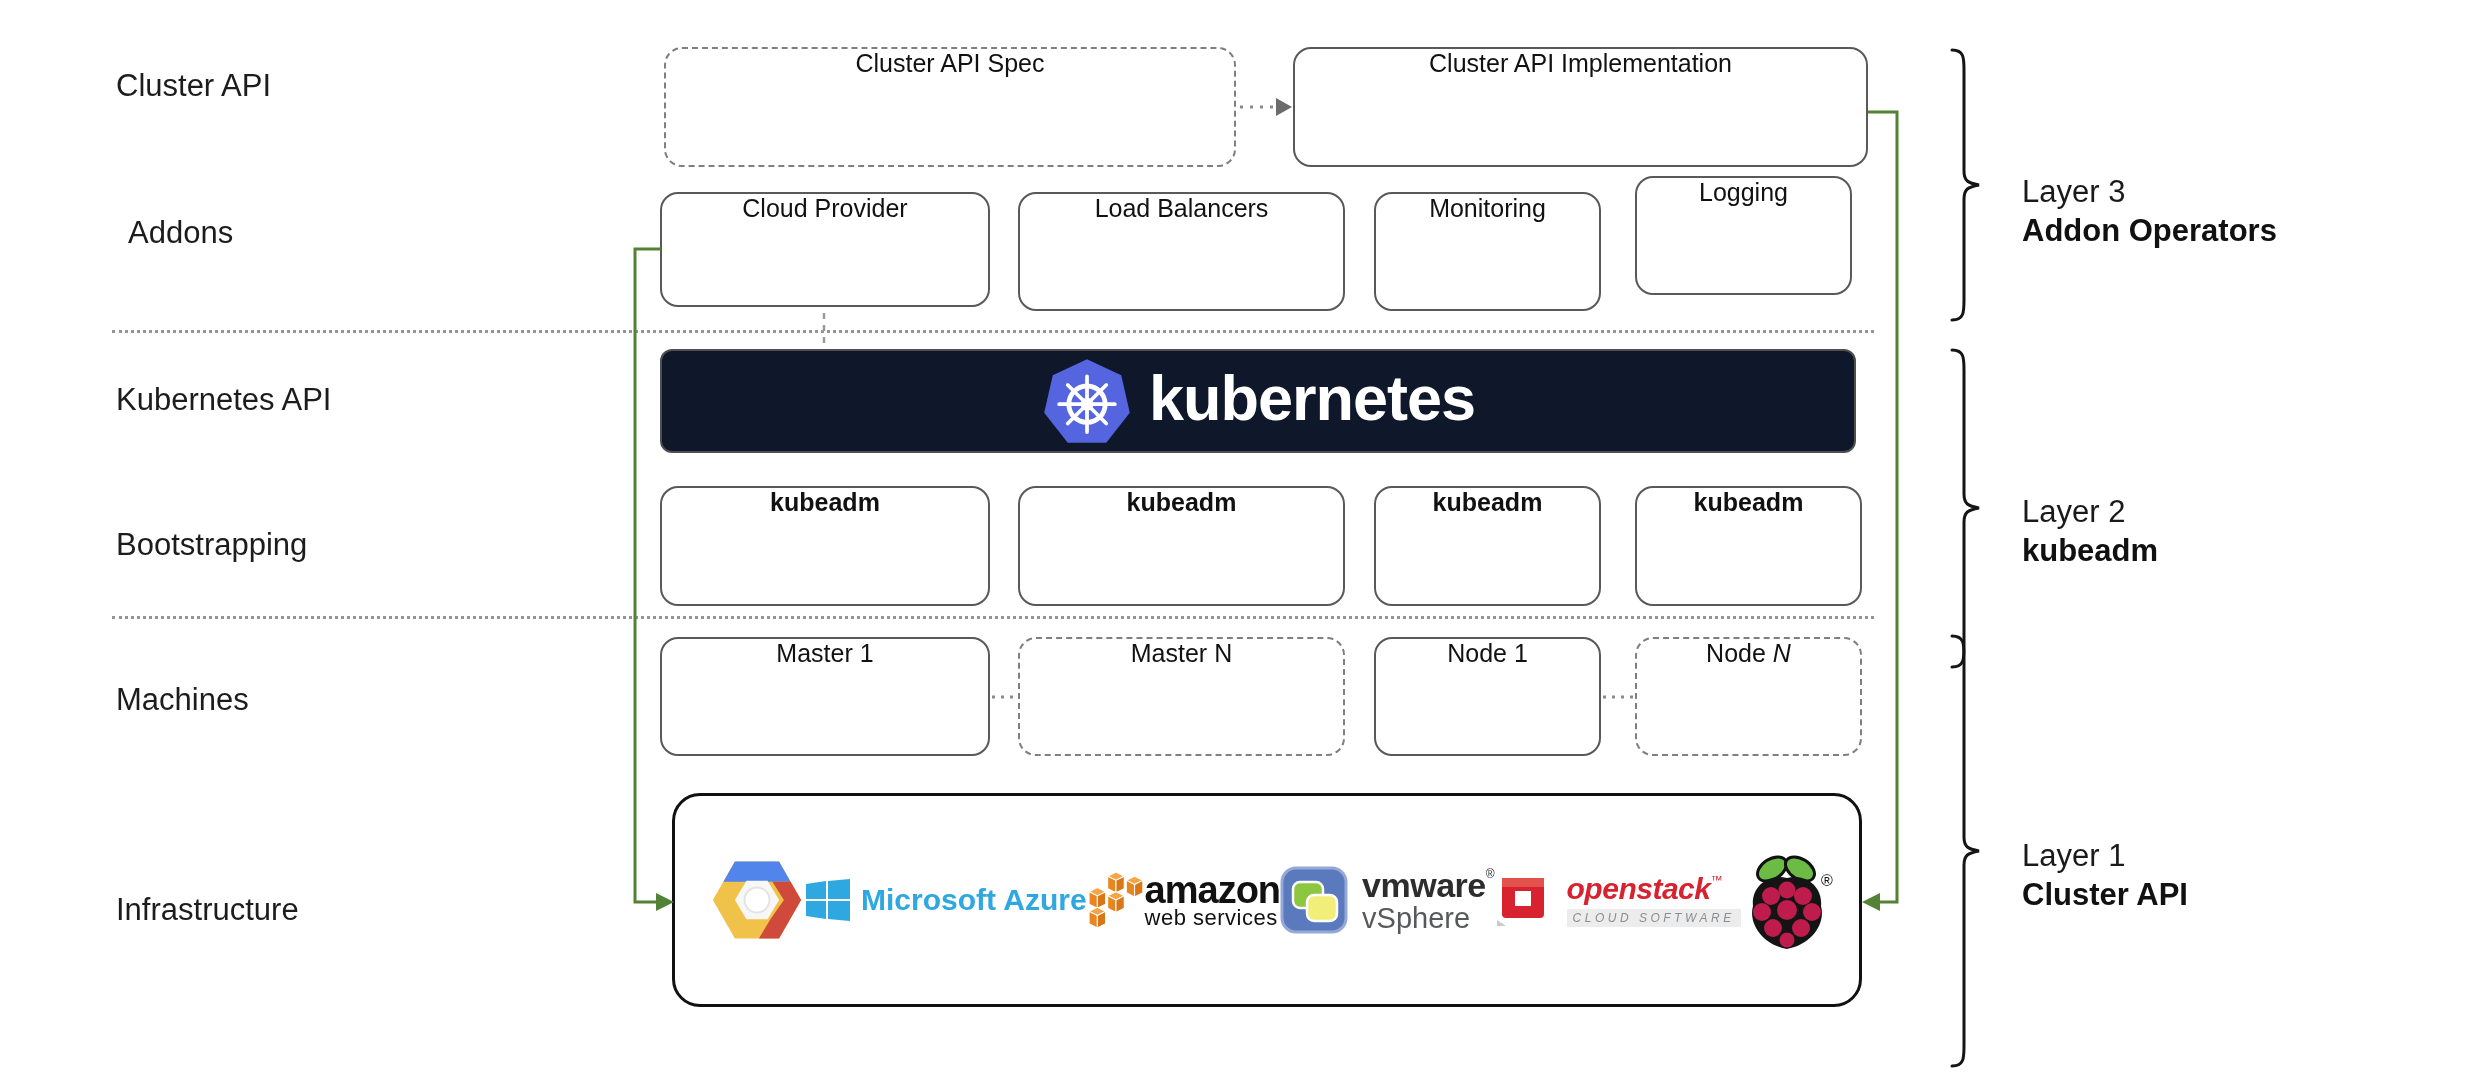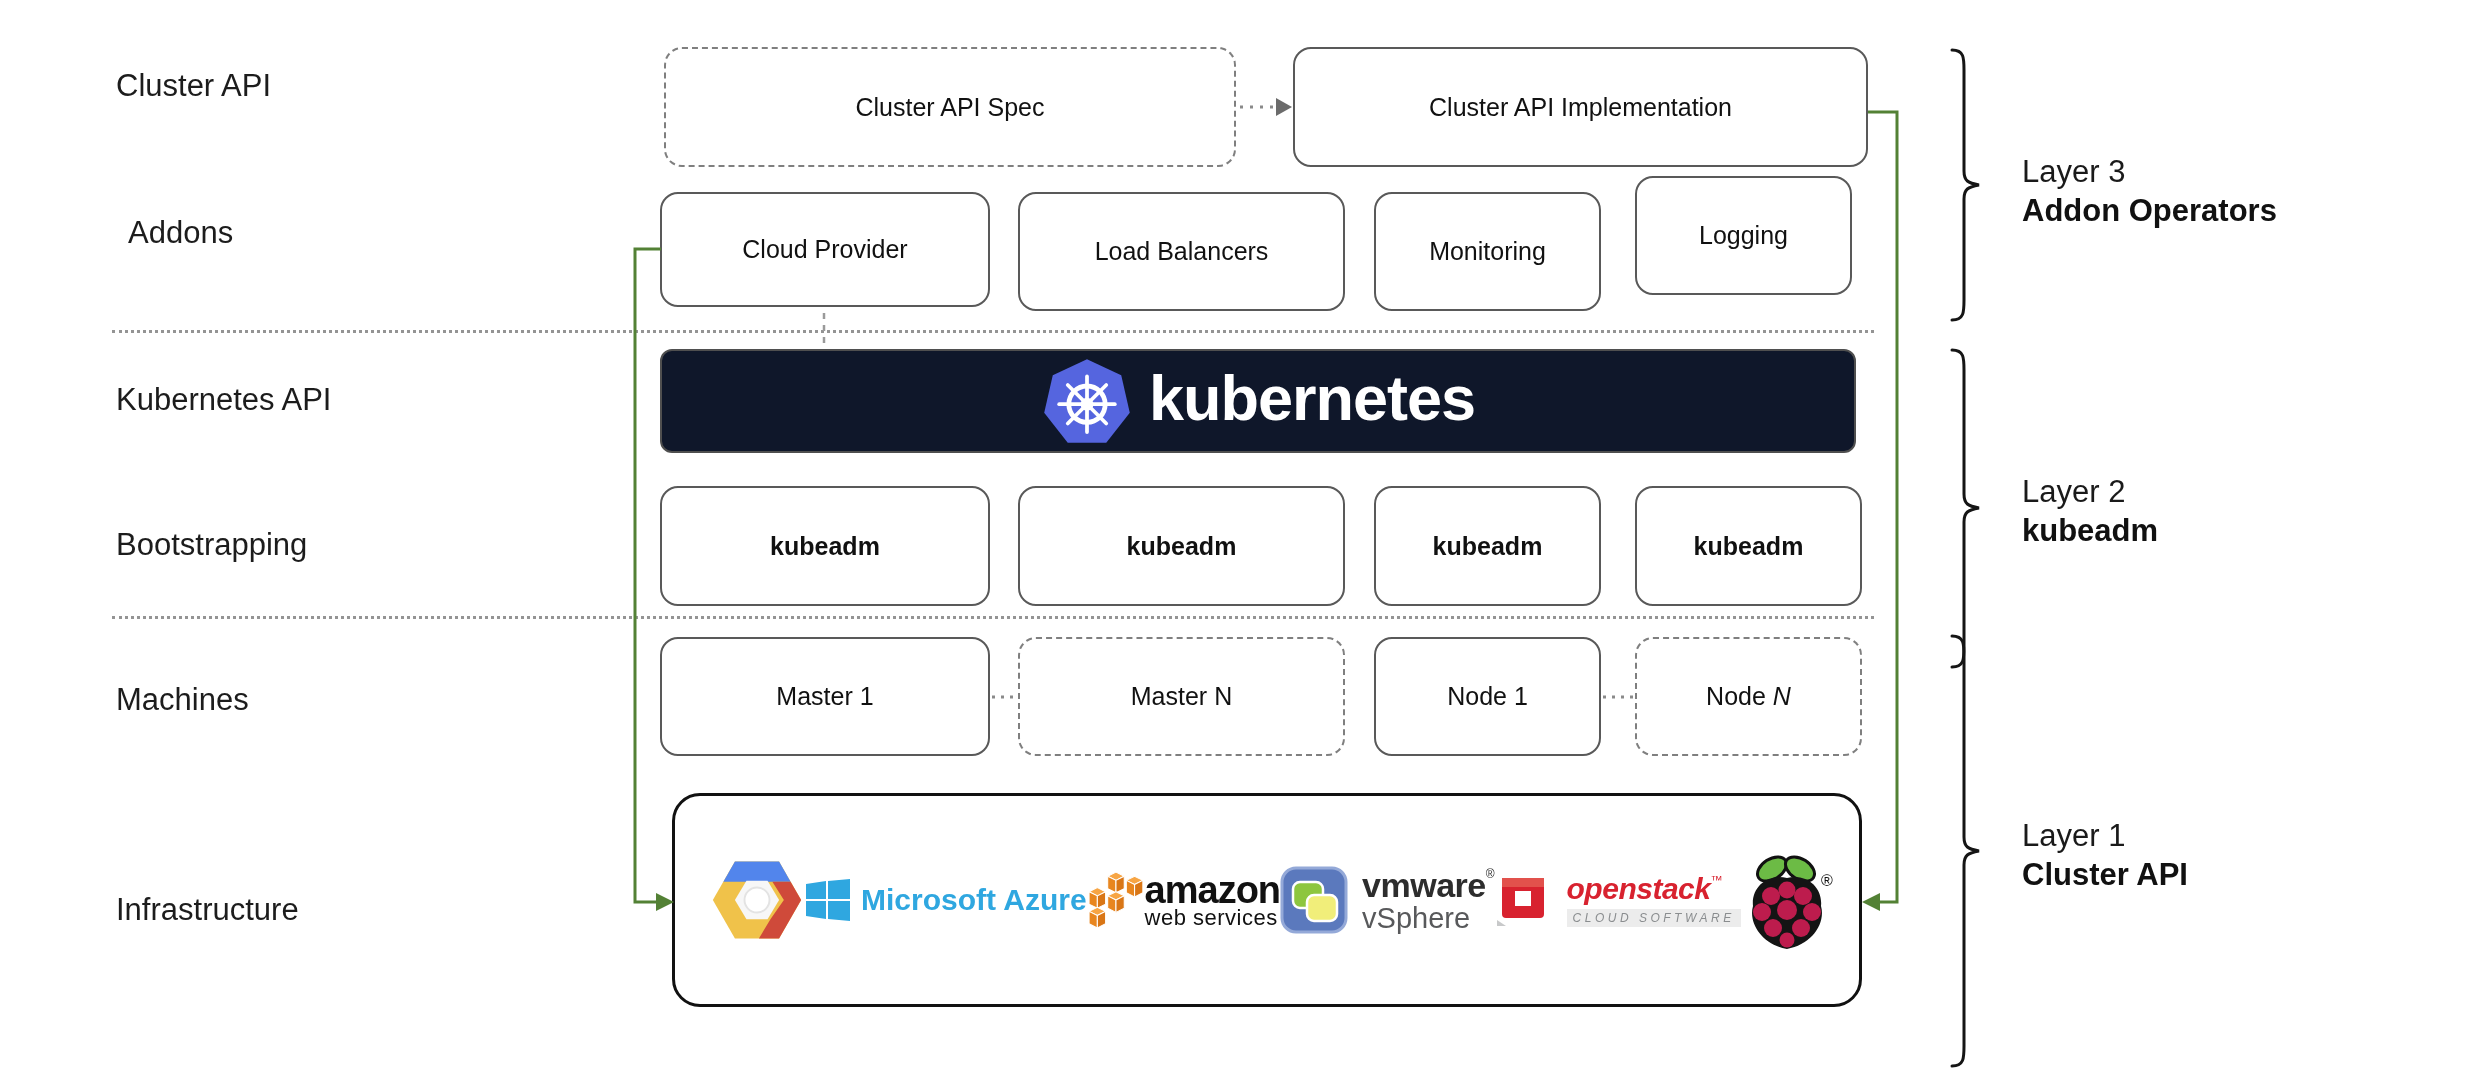--- a/index.html
+++ b/index.html
@@ -8,21 +8,21 @@
     font-family:"Liberation Sans",sans-serif;color:#1a1a1a;overflow:hidden;
   }
   
   .rlabel{position:absolute;left:116px;font-size:31px;color:#1c1c1c;white-space:nowrap;}
   
   .sep{position:absolute;left:112px;width:1762px;border-top:3px dotted #949494;height:0;}
   
   .box{
     position:absolute;box-sizing:border-box;background:#fff;
     border:2.5px solid #595959;border-radius:18px;
-    display:flex;align-items:center;justify-content:center;
+    display:flex;justify-content:center;
     font-size:25px;color:#111;text-align:center;
   }
   .box.dashed{border:2.5px dashed #7f7f7f;}
   .box.bold{font-weight:700;}
   .it{font-style:italic;}
   
   .kbar{
     position:absolute;left:660px;top:349px;width:1196px;height:104px;box-sizing:border-box;
     background:#0f172a;border:2.5px solid #4f4f4f;border-radius:12px;
     display:flex;align-items:center;justify-content:center;gap:16px;
@@ -42,21 +42,21 @@
   .vm-text{line-height:1;margin-left:4px;}
   .vm-word{font-size:34px;font-weight:700;color:#2d2d2d;letter-spacing:-0.5px;}
   .vm-reg{font-size:12px;vertical-align:top;color:#2d2d2d;}
   .vm-sub{font-size:29px;color:#58595b;margin-top:2px;}
   .os-text{line-height:1;margin-left:6px;font-style:italic;}
   .os-word{font-size:30px;font-weight:600;color:#d8222f;letter-spacing:-0.5px;}
   .os-tm{font-size:12px;vertical-align:top;color:#d8222f;}
   .os-sub{margin-top:5px;background:#ececec;color:#8a8d8f;font-size:12px;letter-spacing:3.5px;
           padding:3px 6px;text-align:center;white-space:nowrap;}
   
-  .layer-text{position:absolute;left:2022px;white-space:nowrap;}
+  .layer-text{position:absolute;left:2022px;white-space:nowrap;margin-top:20px;}
   .layer-text .l1{font-size:31px;color:#1a1a1a;line-height:39px;}
   .layer-text .l2{font-size:31px;font-weight:700;color:#111;line-height:39px;}
   .brace{position:absolute;left:1948px;}
   .overlay{position:absolute;left:0;top:0;pointer-events:none;}
 </style>
 </head>
 <body>
 
 <div class="canvas">
 

